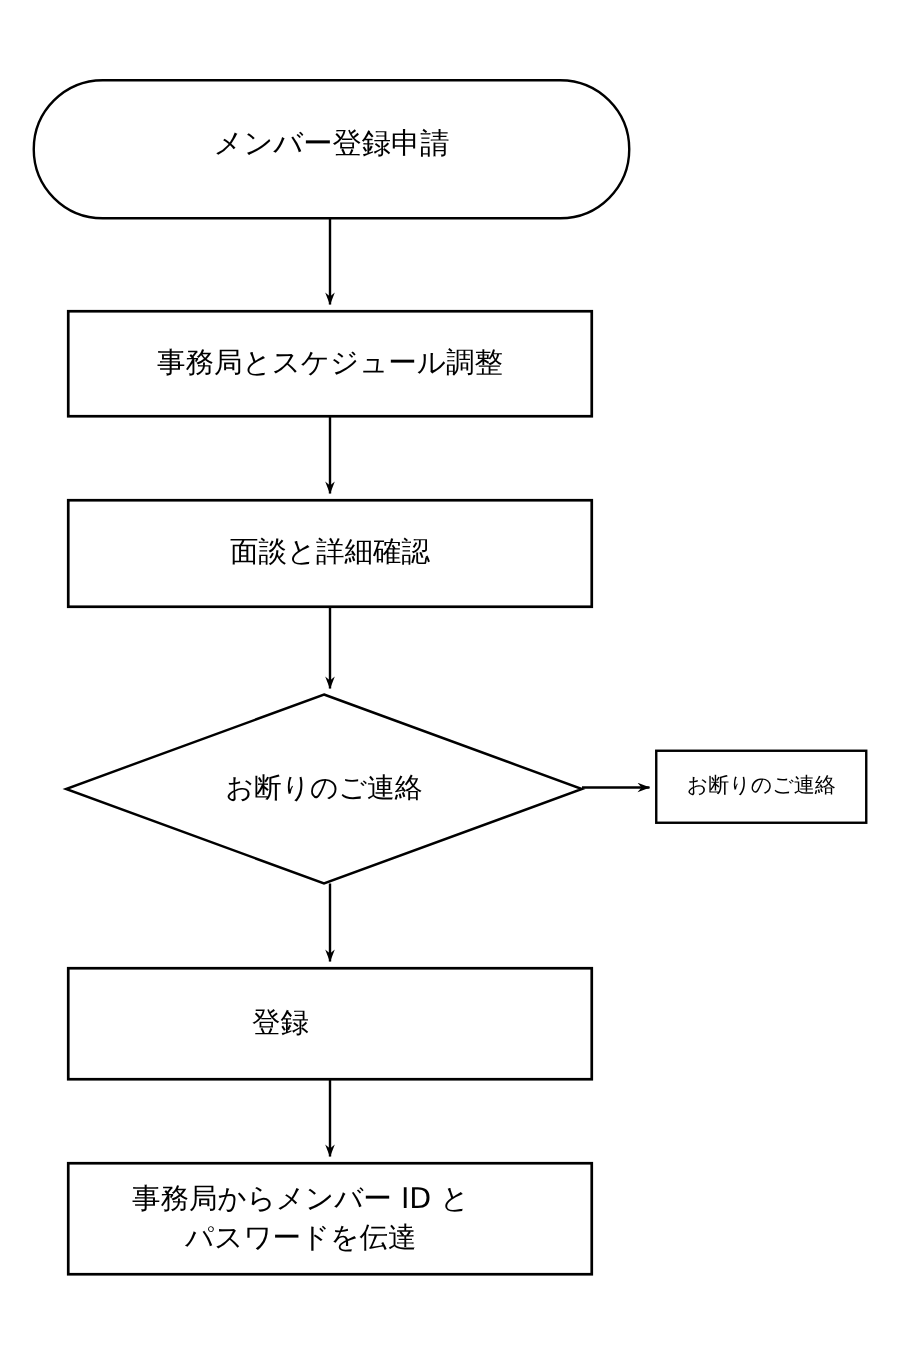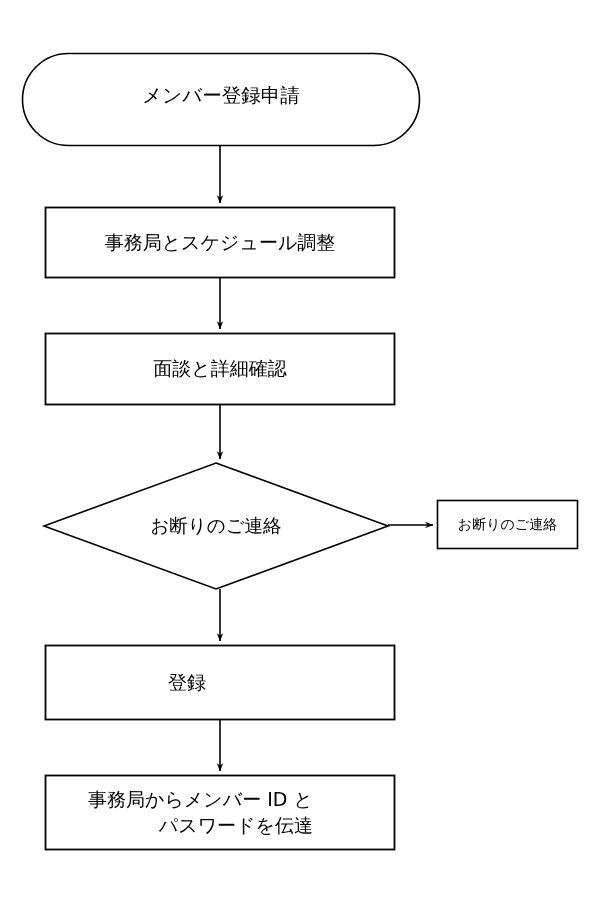--- a/index.html
+++ b/index.html
@@ -34,21 +34,21 @@
     text-align: center;
     line-height: 1.35;
     color: #000000;
     white-space: pre-line;
     pointer-events: none;
   }
   .fs-start   { font-size: 19.5px; }
   .fs-process { font-size: 19px; }
   .fs-decision{ font-size: 18.5px; }
   .fs-small   { font-size: 14px; }
-  .align-left { justify-content: flex-start; text-align: right; }
+  .align-left { justify-content: flex-start; text-align: center; }
 
   
   #label-start    { left: 22px;  top: 39px;  width: 398px; height: 114px; }
   #label-schedule { left: 45px;  top: 207px; width: 350px; height: 71px; }
   #label-interview{ left: 45px;  top: 333px; width: 350px; height: 72px; }
   #label-decision { left: 96px;  top: 497px; width: 240px; height: 58px; }
   #label-reject   { left: 437px; top: 500px; width: 141px; height: 49px; }
   #label-register { left: 45px;  top: 645px; width: 284px; height: 75px; }
   #label-credentials { left: 88px; top: 775px; width: 300px; height: 75px; }
 </style>

